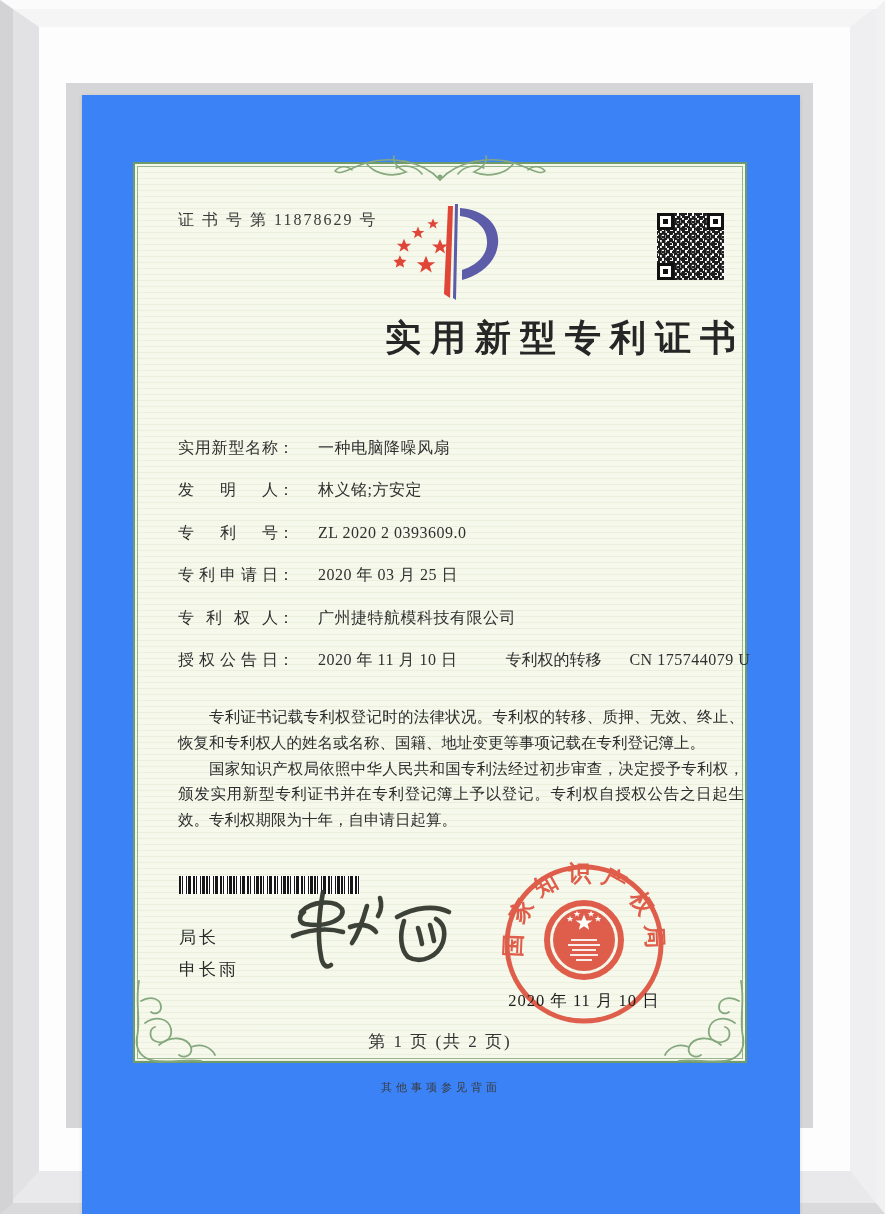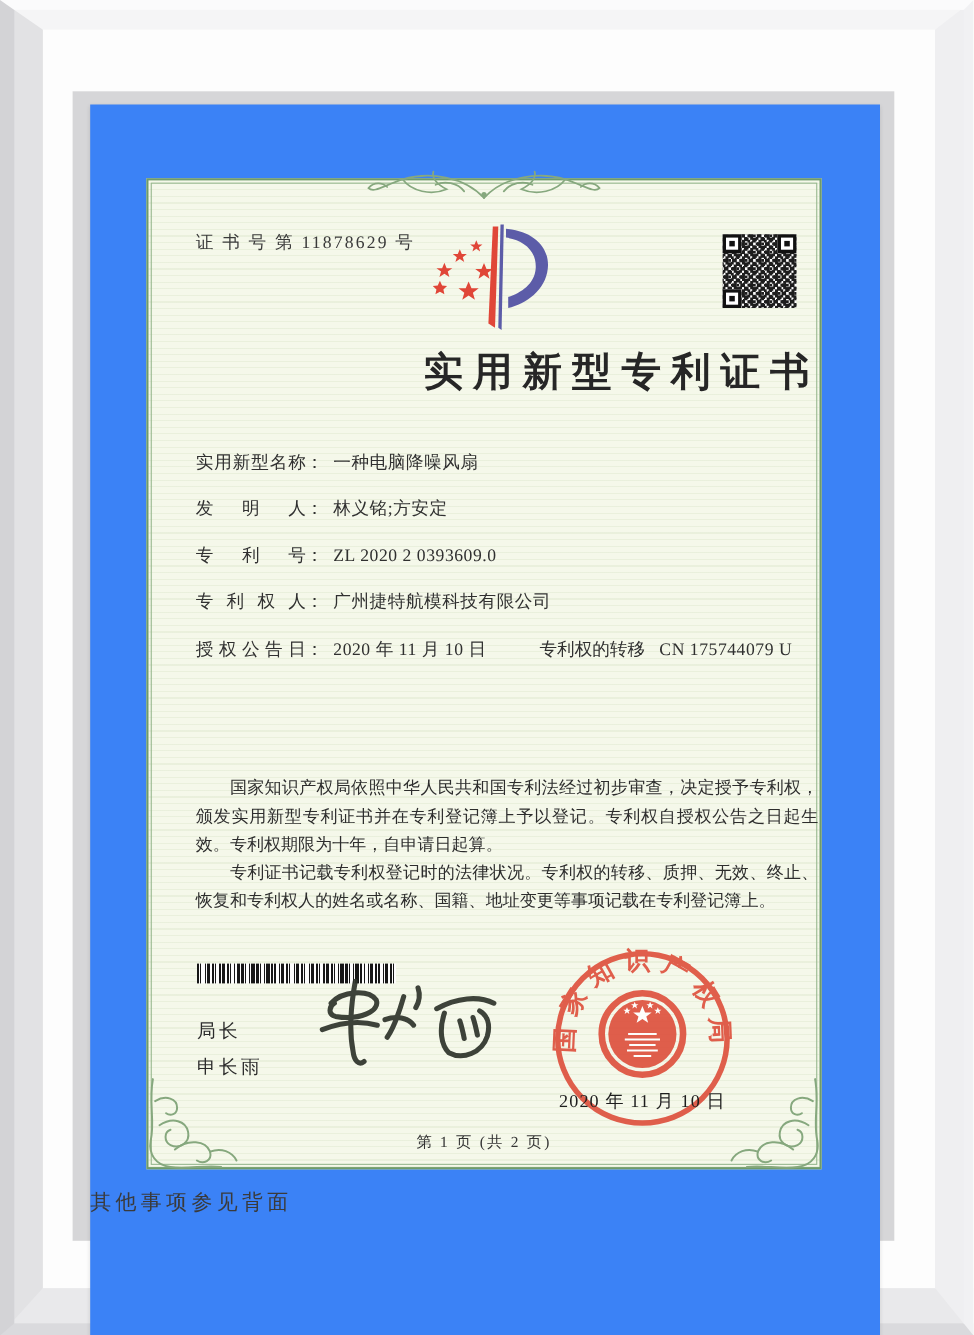--- a/index.html
+++ b/index.html
@@ -23,38 +23,38 @@
   .qr{position:absolute;left:522px;top:49px;width:67px;height:67px;background:
         repeating-conic-gradient(#1d1d1d 0 25%,rgba(0,0,0,0) 0 50%) 0 0/5px 5px,
         repeating-conic-gradient(#1d1d1d 0 25%,rgba(0,0,0,0) 0 50%) 1px 3px/7.5px 7.5px,#fdfdfd;}
   .qr .finder{position:absolute;width:17px;height:17px;border:3px solid #111;background:#fff;box-sizing:border-box;}
   .qr .finder::after{content:"";position:absolute;left:3px;top:3px;width:5px;height:5px;background:#111;}
   .qr .f1{left:0;top:0;} .qr .f2{right:0;top:0;} .qr .f3{left:0;bottom:0;}
   .title{position:absolute;left:0;right:0;top:150px;text-align:right;font-size:36px;font-weight:600;
          letter-spacing:9px;color:#262626;}
   .rows{position:absolute;left:43px;top:246px;right:28px;font-size:16px;color:#303030;}
   .row{height:42.4px;white-space:nowrap;}
-  .lbl{display:inline-block;width:100px;text-align:justify;text-align-last:justify;vertical-align:bottom;}
+  .lbl{display:inline-block;width:100px;text-align:justify;text-align-last:justify;vertical-align:bottom;margin-top:28px;}
   .lbl2{display:inline-block;width:84px;text-align:justify;text-align-last:justify;vertical-align:bottom;}
-  .val{margin-left:9px;letter-spacing:0.5px;}
+  .val{margin-left:24px;letter-spacing:0.5px;}
   .grant-num{margin-left:48px;}
   .paras{position:absolute;left:43px;top:540px;width:566px;font-size:15.5px;line-height:25.8px;
          text-align:justify;color:#2d2d2d;}
   .paras p{margin:0;text-indent:2em;}
   .barcode{position:absolute;left:44px;top:712px;width:181px;height:18px;background:
      repeating-linear-gradient(90deg,#161616 0 2px,#fdfdfd 2px 3px,#161616 3px 4px,#fdfdfd 4px 7px,
      #161616 7px 8px,#fdfdfd 8px 9px,#161616 9px 12px,#fdfdfd 12px 13.5px);}
   .signer{position:absolute;left:44px;top:762px;font-size:17px;letter-spacing:3px;color:#2b2b2b;}
   .signer div{margin-bottom:9px;}
   .signature{position:absolute;left:128px;top:708px;}
   .seal{position:absolute;left:363px;top:694px;}
   .seal-date{position:absolute;left:363px;top:826px;width:172px;text-align:center;font-size:16.5px;
              letter-spacing:1px;color:#1d1d1d;}
-  .page-no{position:absolute;left:0;right:0;top:866px;text-align:center;font-size:14px;letter-spacing:2px;color:#333;}
-  .back-note{position:absolute;left:0;right:0;top:985px;text-align:left;font-size:19px;
+  .page-no{position:absolute;left:0;right:0;top:866px;text-align:center;font-size:17px;letter-spacing:2px;color:#333;}
+  .back-note{position:absolute;left:0;right:0;top:985px;text-align:center;font-size:11px;
              letter-spacing:4px;color:#3a3a3a;}
   .corner{position:absolute;bottom:-6px;}
   .corner-bl{left:-4px;} .corner-br{right:-4px;transform:scaleX(-1);}
   .top-flourish{position:absolute;left:50%;top:-16px;transform:translateX(-50%);}
 </style>
 </head>
 <body>
 
 <div class="photo">
   <div class="frame-bevel"></div>
@@ -127,30 +127,33 @@
         <div class="row">
           <span class="lbl">实用新型名称</span><span>：</span><span class="val">一种电脑降噪风扇</span>
         </div>
         <div class="row">
           <span class="lbl">发明人</span><span>：</span><span class="val">林义铭;方安定</span>
         </div>
         <div class="row">
           <span class="lbl">专利号</span><span>：</span><span class="val">ZL 2020 2 0393609.0</span>
         </div>
         <div class="row">
+          <span class="lbl">专利申请日</span><span>：</span><span class="val">2020 年 03 月 25 日</span>
+        </div>
+        <div class="row">
           <span class="lbl">专利权人</span><span>：</span><span class="val">广州捷特航模科技有限公司</span>
         </div>
         <div class="row">
           <span class="lbl">授权公告日</span><span>：</span><span class="val">2020 年 11 月 10 日</span><span class="grant-num"><span class="lbl2">专利权的转移</span><span>：</span><span class="val">CN 175744079 U</span></span>
         </div>
       </div>
 
       <div class="paras">
+        <p>专利证书记载专利权登记时的法律状况。专利权的转移、质押、无效、终止、恢复和专利权人的姓名或名称、国籍、地址变更等事项记载在专利登记簿上。</p>
         <p>国家知识产权局依照中华人民共和国专利法经过初步审查，决定授予专利权，颁发实用新型专利证书并在专利登记簿上予以登记。专利权自授权公告之日起生效。专利权期限为十年，自申请日起算。</p>
-        <p>专利证书记载专利权登记时的法律状况。专利权的转移、质押、无效、终止、恢复和专利权人的姓名或名称、国籍、地址变更等事项记载在专利登记簿上。</p>
       </div>
 
       <div class="barcode"></div>
 
       <div class="signer">
         <div>局长</div>
         <div>申长雨</div>
       </div>
 
       <svg class="signature" width="205" height="110" viewBox="0 0 205 110">

